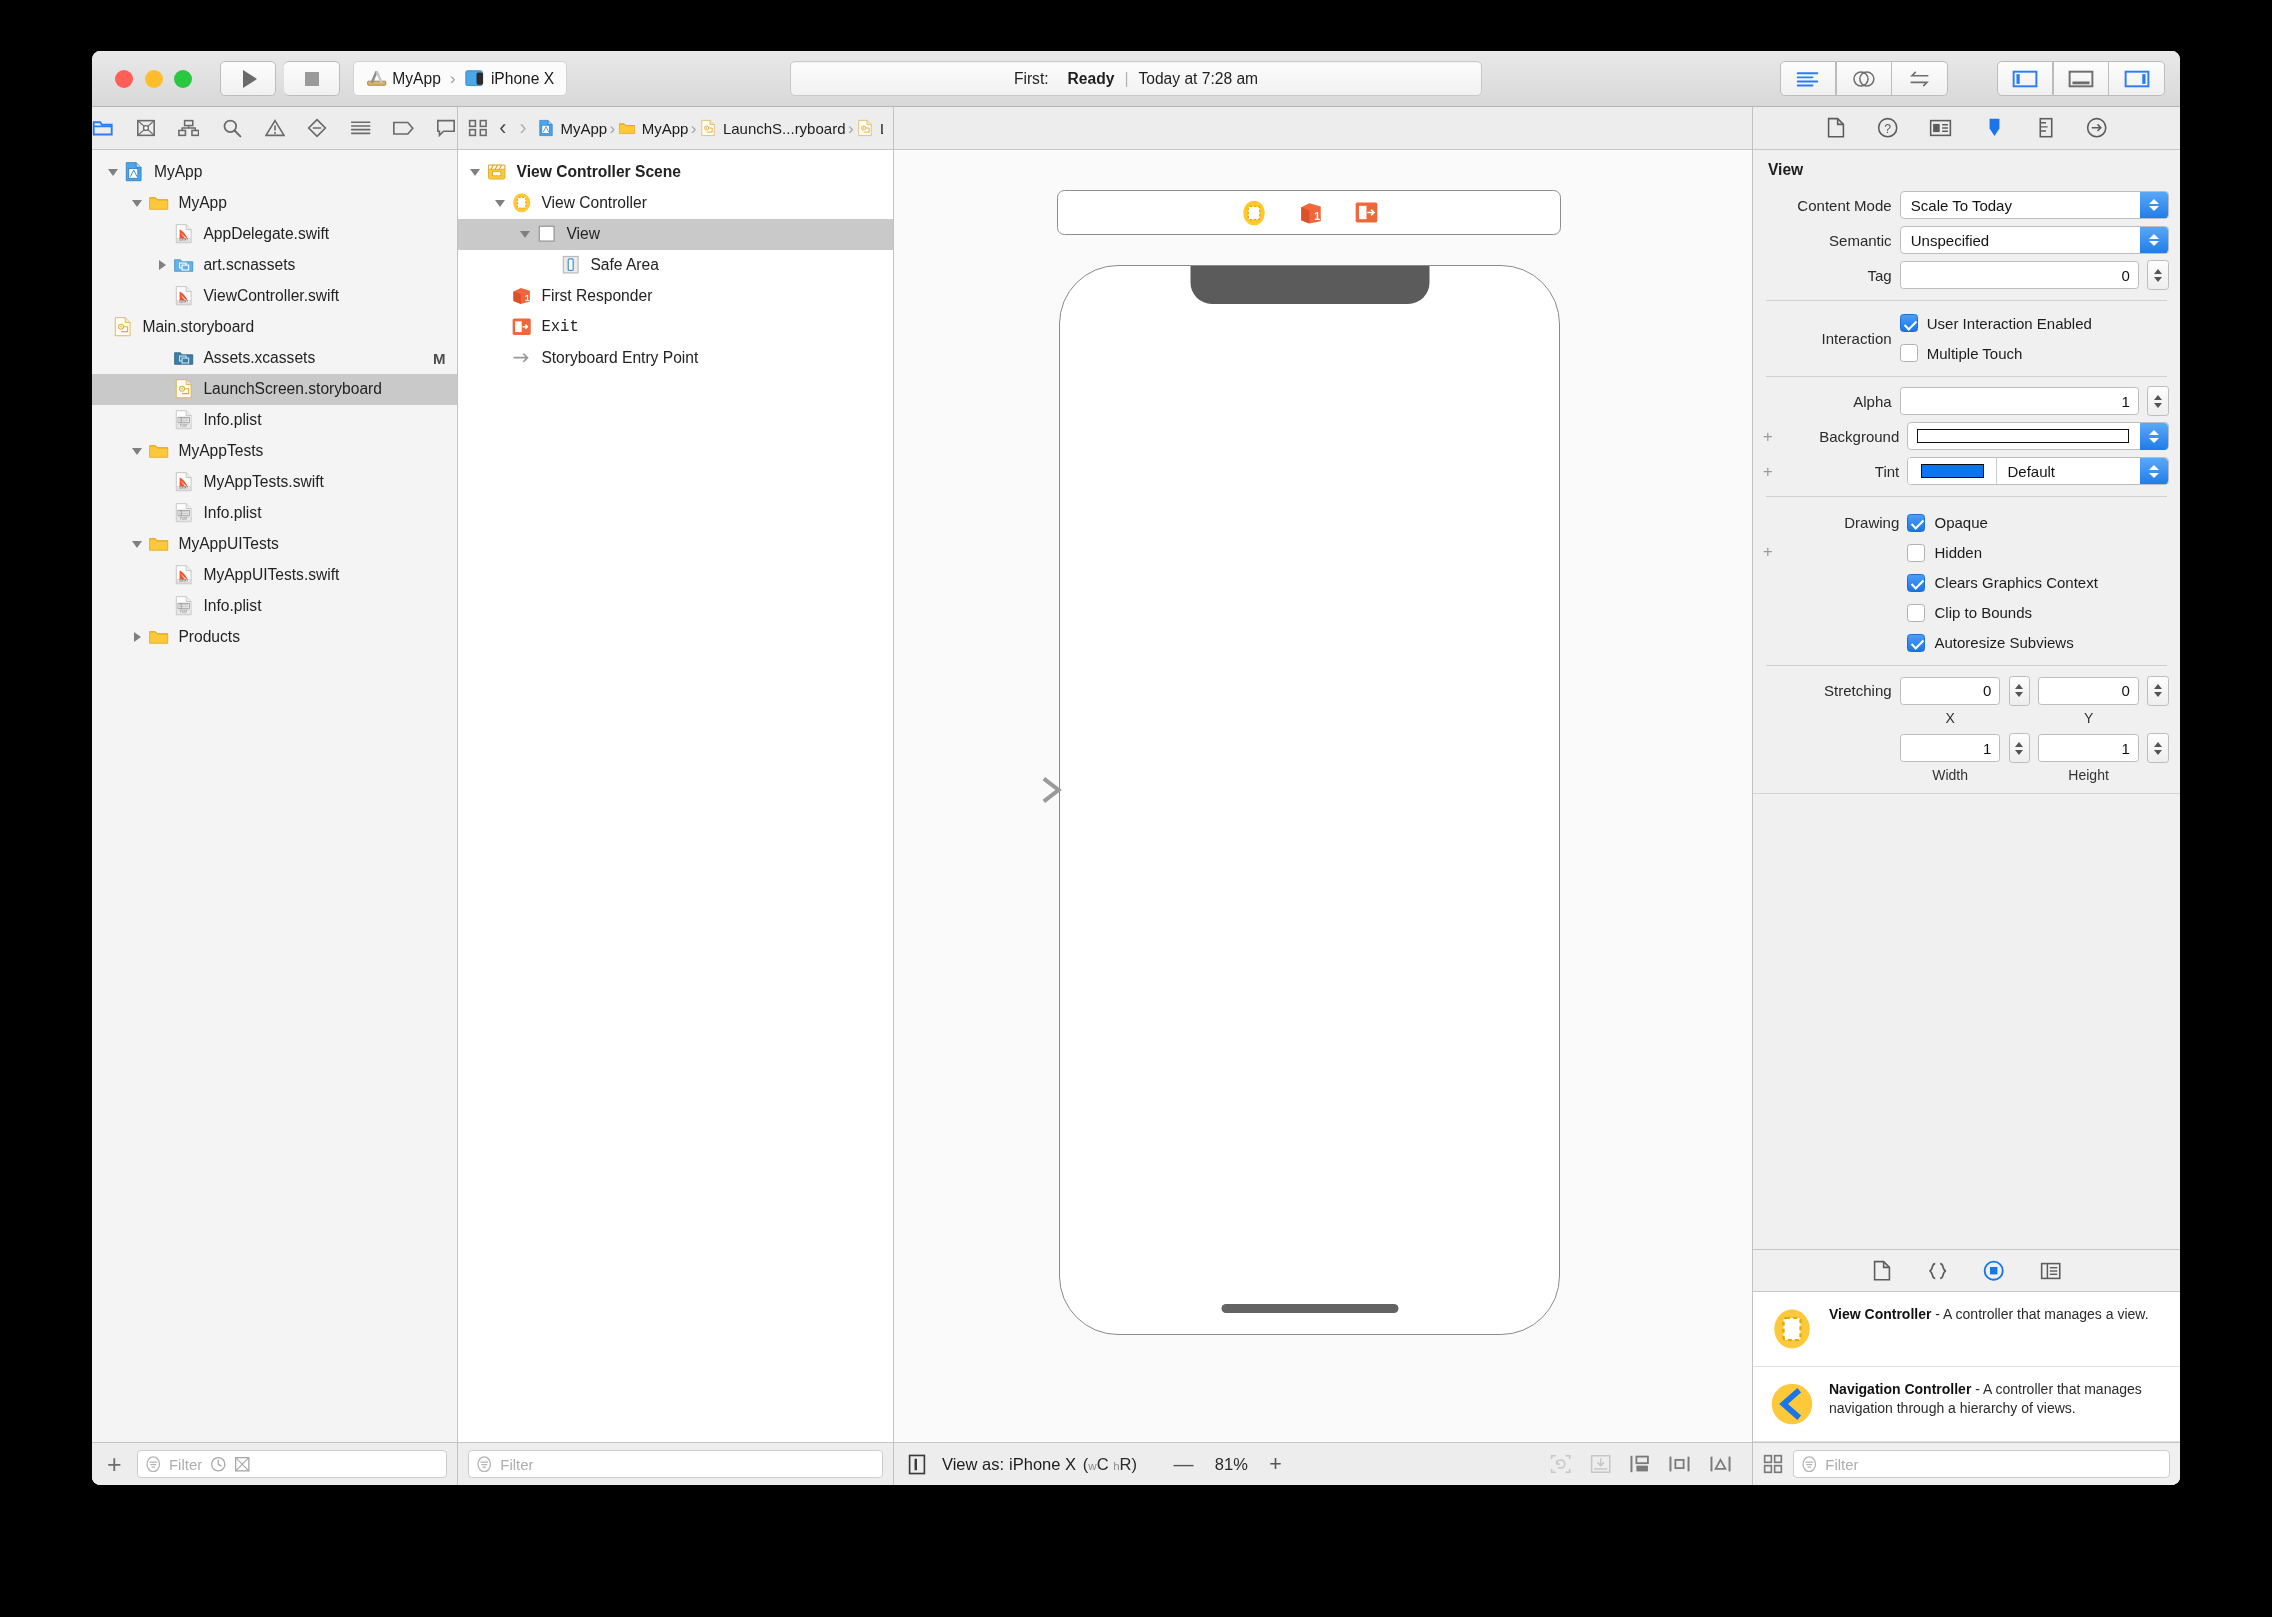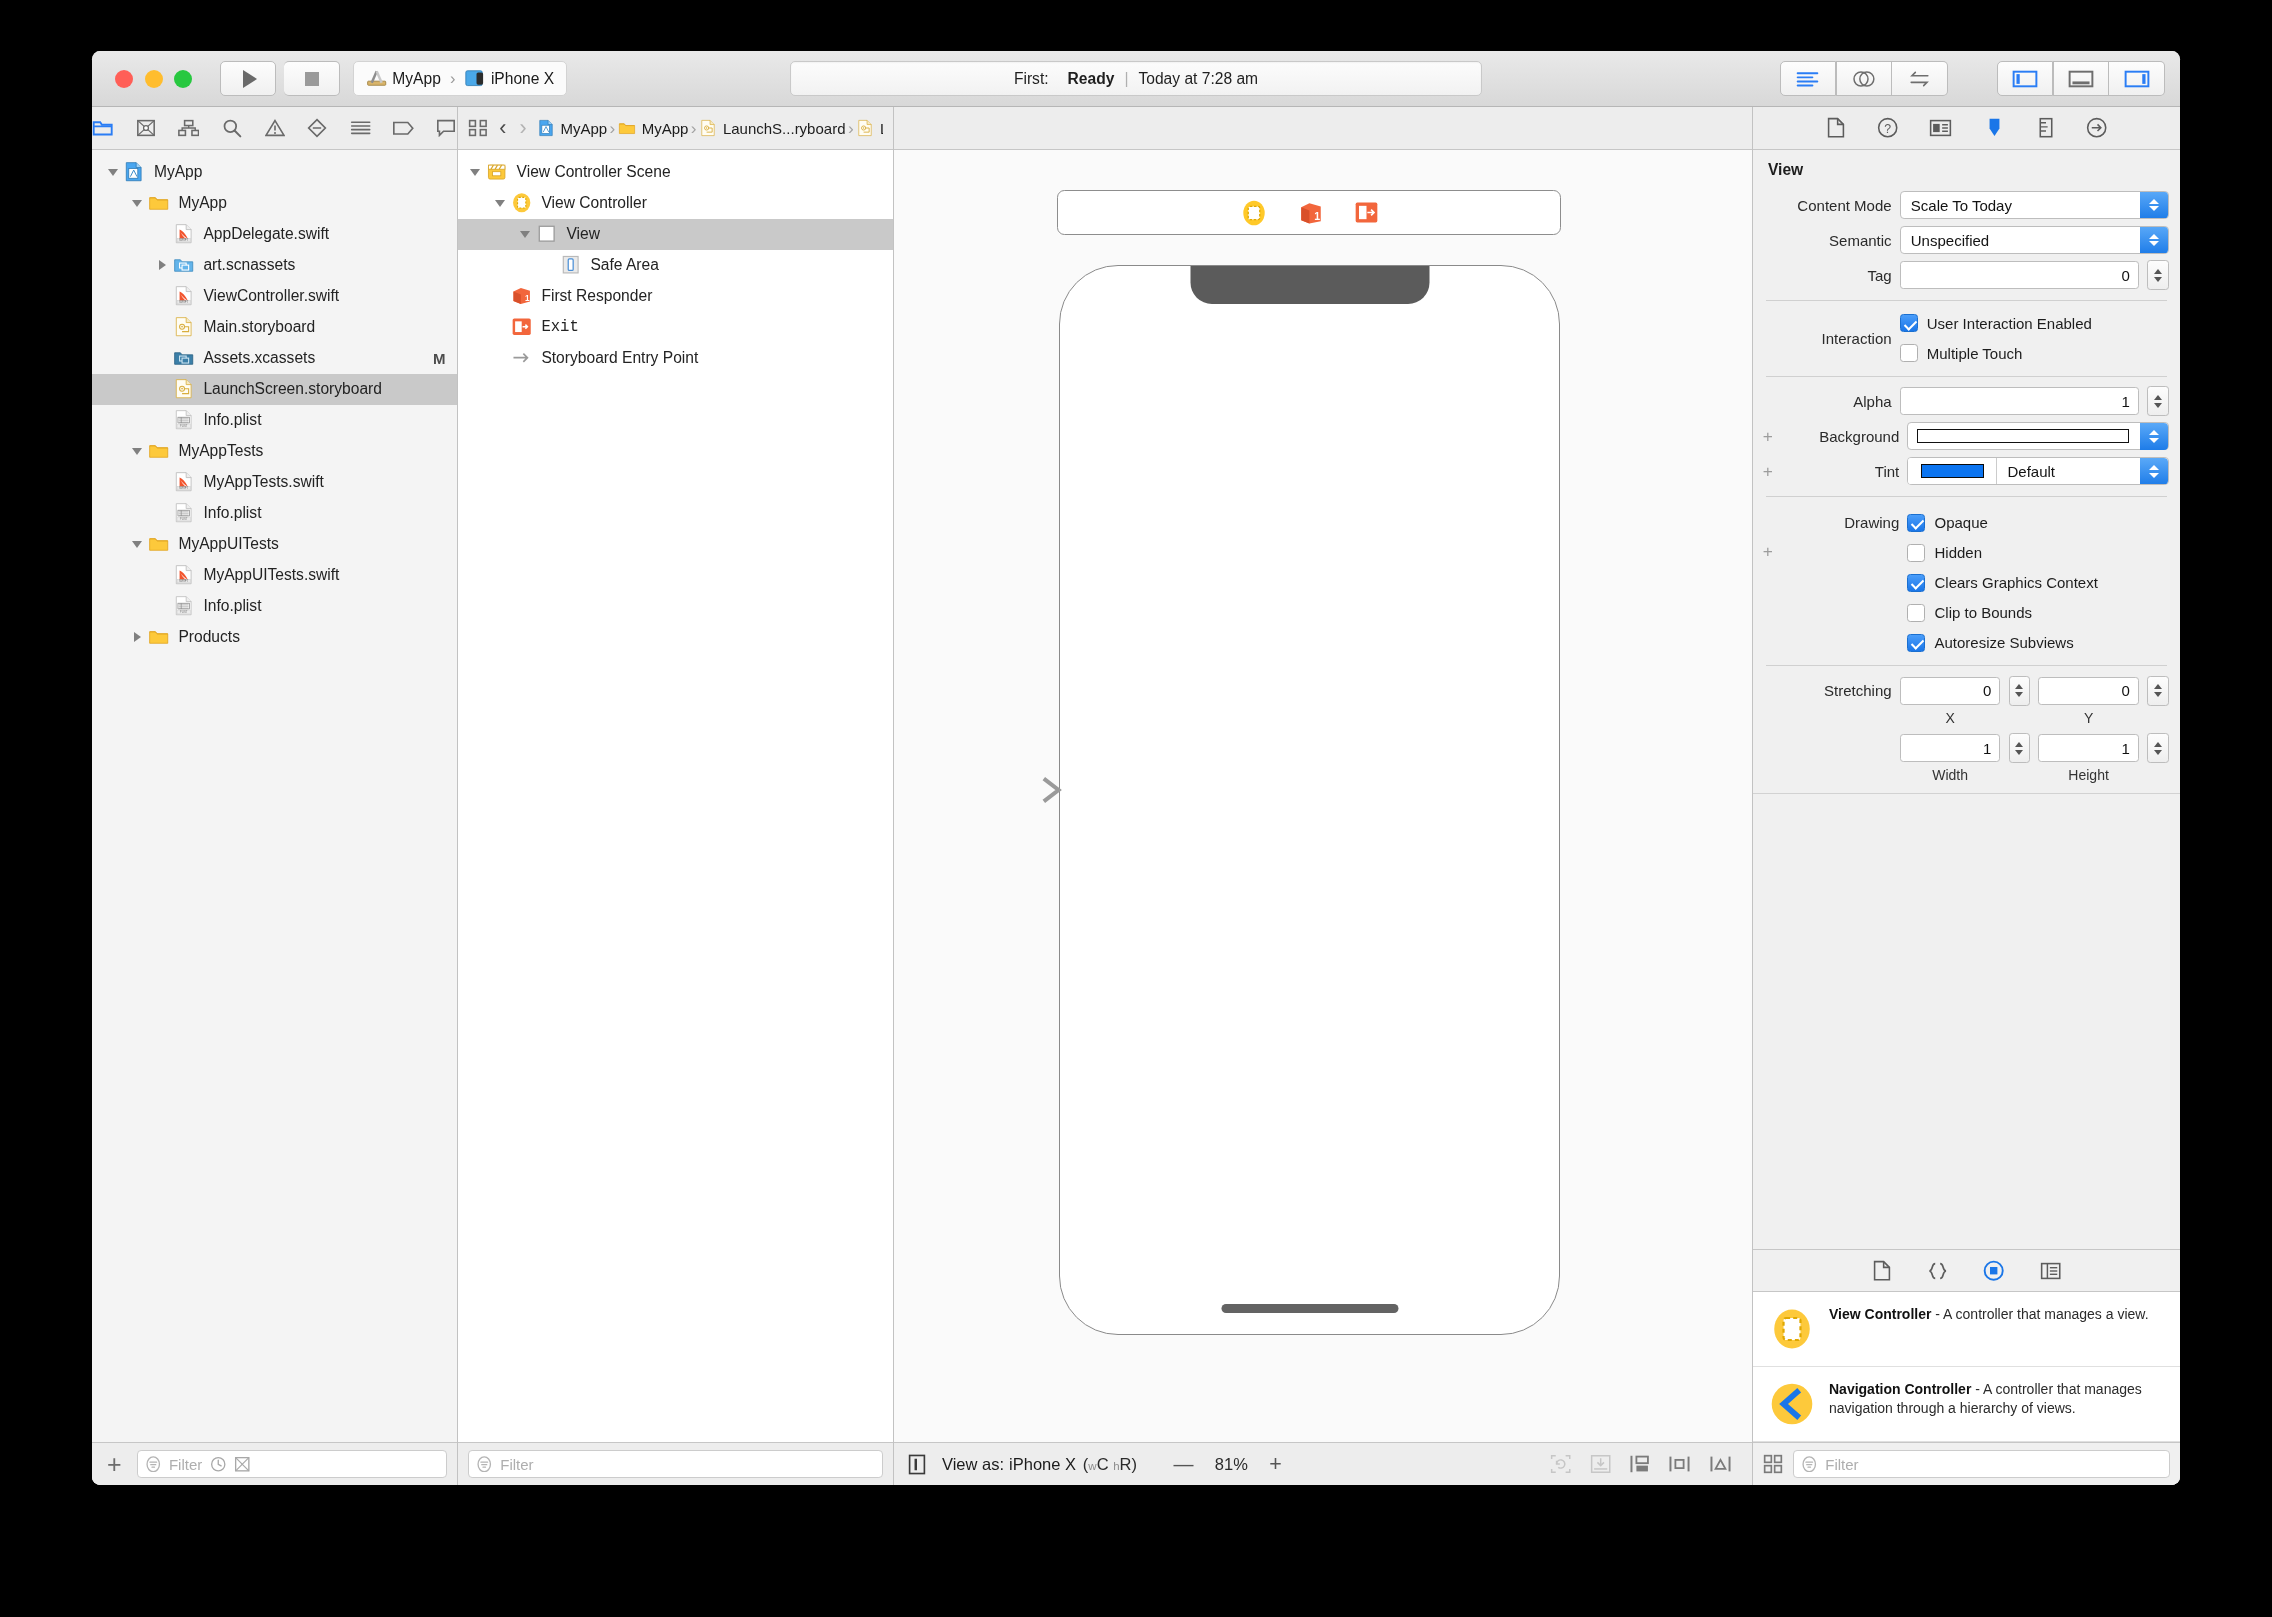--- a/index.html
+++ b/index.html
@@ -469,21 +469,21 @@
                 <path d="M4 2 h12 l6 6 v16 H4 Z" fill="#fff" stroke="#b9b9b9"></path>
                 <path d="M16 2 v6 h6" fill="#eee" stroke="#b9b9b9"></path>
                 <path d="M8 8 c5 2 8 7 10 11 c-4 -2 -7 -5 -9 -8 c3 6 7 9 11 10 H8 Z" fill="#f2542d"></path>
                 <rect x="5" y="19" width="16" height="4" fill="#e9e9e9" stroke="#c9c9c9" stroke-width="0.6"></rect>
                 <text x="13" y="22.4" text-anchor="middle" font-size="3.6" fill="#666" font-family="Liberation Sans, sans-serif">SWIFT</text>
               </svg>
             </span>
     <span>ViewController.swift</span>
 
   </div>
-  <div class="row" style="padding-left:61px">
+  <div class="row" style="">
     <span class="tw"></span>
     <span class="ficon">
               <svg width="21.4" height="21.4" viewBox="0 0 26 26">
                 <path d="M4 2 h12 l6 6 v16 H4 Z" fill="#fffdf3" stroke="#d9ae3e"></path>
                 <path d="M16 2 v6 h6" fill="#f6e9c0" stroke="#d9ae3e"></path>
                 <circle cx="11" cy="13" r="3" fill="none" stroke="#d9ae3e" stroke-width="1.3"></circle>
                 <circle cx="11" cy="13" r="1" fill="#d9ae3e"></circle>
                 <path d="M14 13 h5 v6 h-8" fill="none" stroke="#d9ae3e" stroke-width="1.3"></path>
               </svg>
             </span>
@@ -730,21 +730,21 @@
                 <circle cx="11" cy="13" r="1" fill="#d9ae3e"></circle>
                 <path d="M14 13 h5 v6 h-8" fill="none" stroke="#d9ae3e" stroke-width="1.3"></path>
                 </svg>
     </span>
     <span>Launch...rd (Base)</span>
   </span>
 
   </div>
       </div>
       <div class="outline-tree" id="outline-tree">
-  <div class="row" style="padding-left:8.2px;font-weight:normal;text-align:center;">
+  <div class="row" style="padding-left:8.2px;font-weight:bold;text-align:center;">
     <span class="tw open">
               <i></i>
             </span>
     <span class="ficon">
               <svg width="21.4" height="21.4" viewBox="0 0 26 26">
                 <rect x="3" y="5" width="20" height="17" rx="2" fill="#fdc93b" stroke="#d8a425"></rect>
                 <rect x="3" y="5" width="20" height="5" fill="#fff" stroke="#d8a425"></rect>
                 <g stroke="#d8a425" stroke-width="1.4">
                   <line x1="6" y1="10" x2="9" y2="5"></line>
                   <line x1="11" y1="10" x2="14" y2="5"></line>

